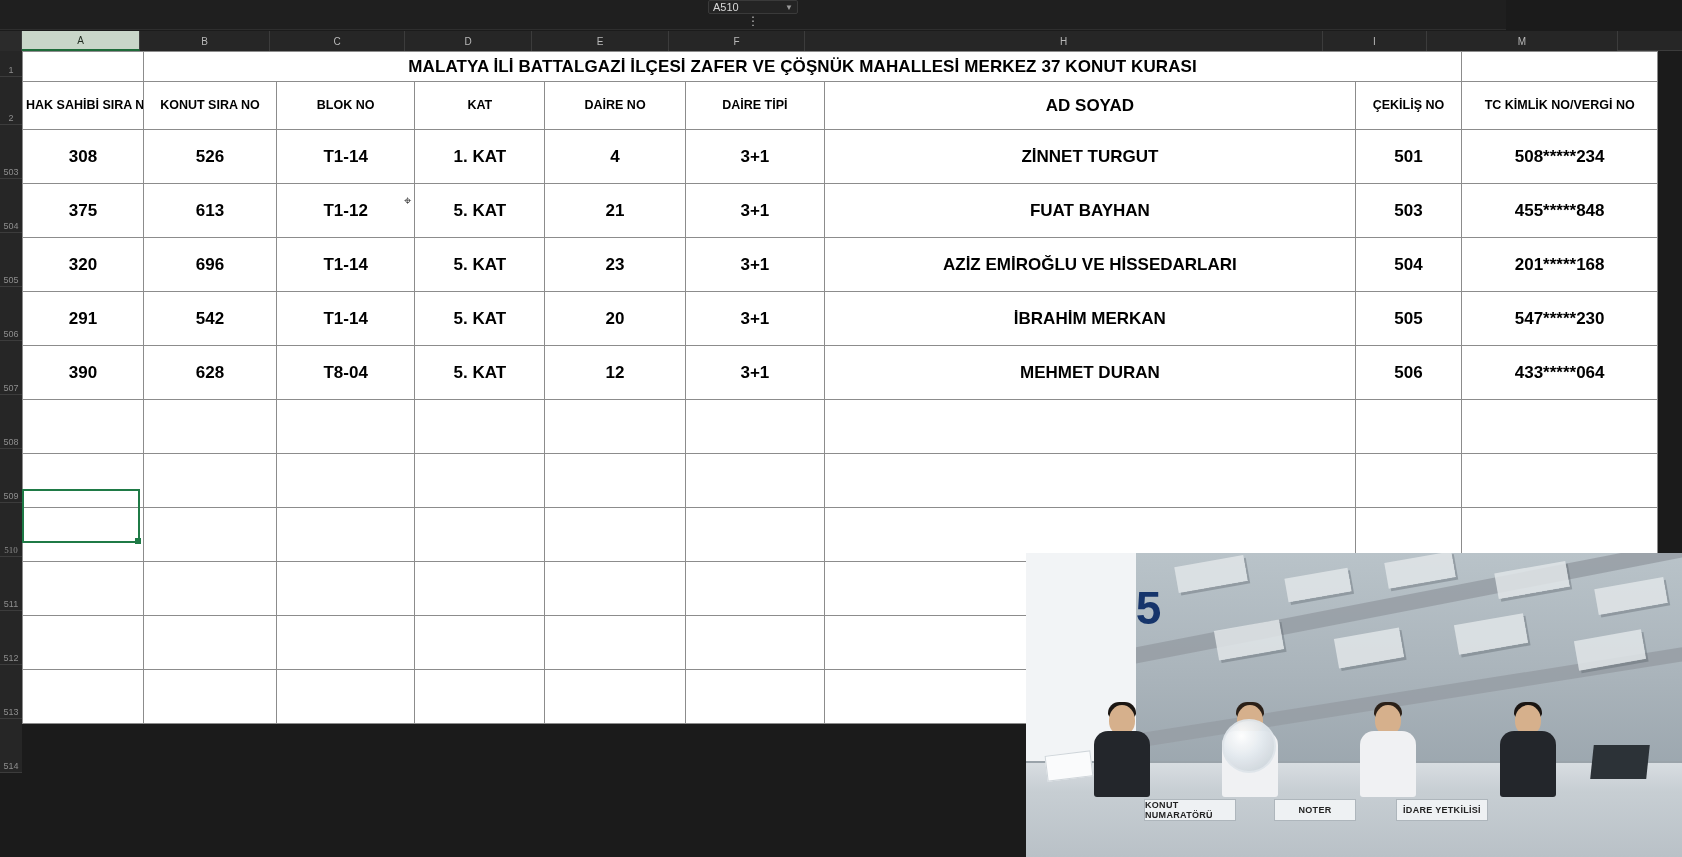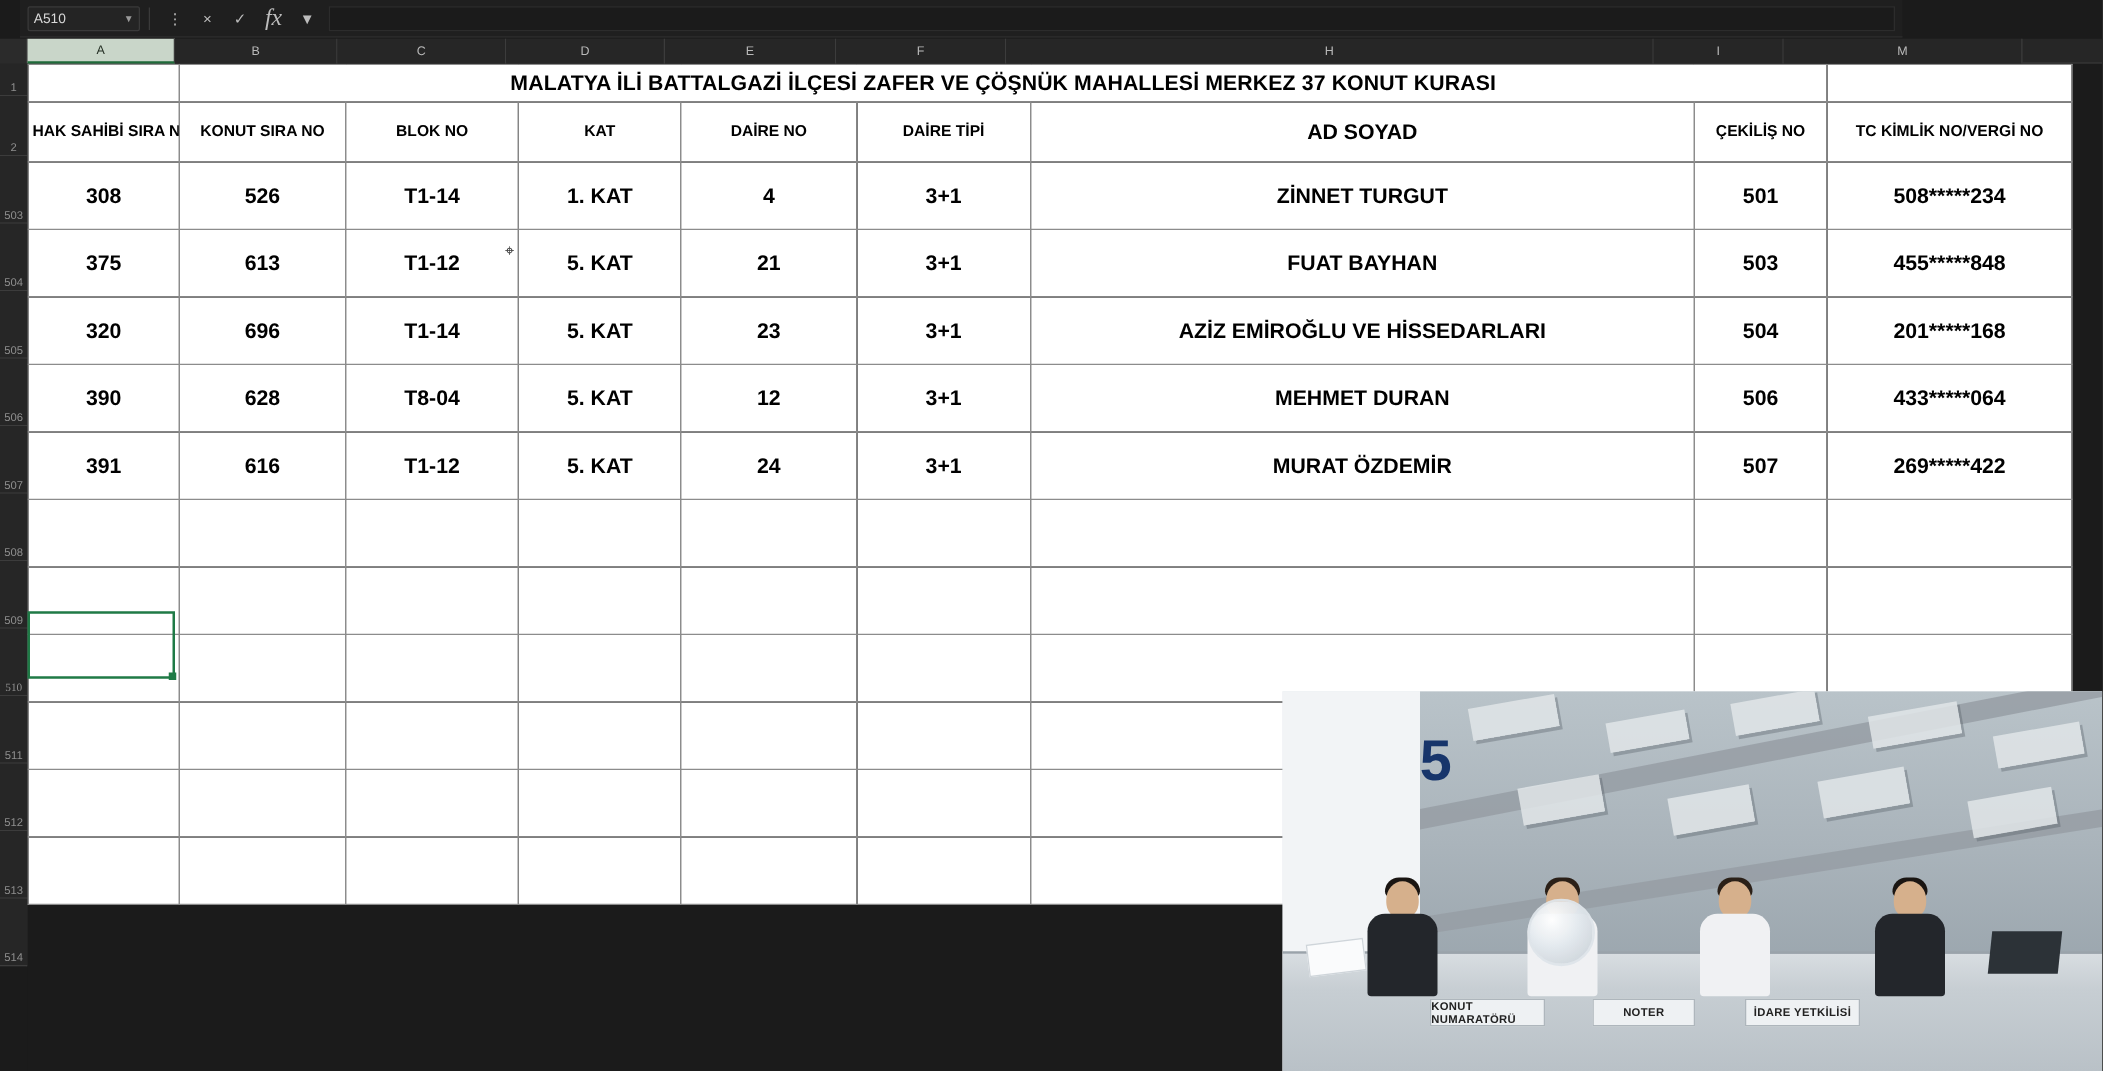--- a/index.html
+++ b/index.html
@@ -12,26 +12,27 @@
   }
   #app {
     position: relative;
     width: 1682px; height: 857px;
     background: #1b1b1b;
     overflow: hidden;
   }
 
   
   .formula-bar {
-    position: absolute; top: 0; left: 16px;
+    position: absolute; top: 0; left: 0;
     width: 1506px; height: 30px;
     background: #1f1f1f;
     border-bottom: 1px solid #2e2e2e;
     display: flex; align-items: center;
     padding: 0 6px;
+    flex-direction: column;
   }
   .namebox {
     width: 90px; height: 20px;
     background: #242424;
     border: 1px solid #3a3a3a;
     border-radius: 2px;
     color: #d8d8d8;
     font-size: 11px;
     display: flex; align-items: center;
     padding-left: 4px;
@@ -115,21 +116,21 @@
     position: absolute;
     top: 51px; left: 22px;
     width: 1660px; height: 806px;
     overflow: hidden;
     background: #1b1b1b;
   }
   table.sheet {
     border-collapse: collapse;
     table-layout: fixed;
     width: 1636px;
-    background: #737373;
+    background: #7dd3fc;
   }
   table.sheet td {
     border: 1px solid #8c8c8c;
     background: #ffffff;
     color: #000000;
     text-align: center;
     vertical-align: middle;
     font-weight: bold;
     font-size: 17px;
     padding: 0 3px;
@@ -393,40 +394,40 @@
             <td>696</td>
             <td>T1-14</td>
             <td>5. KAT</td>
             <td>23</td>
             <td>3+1</td>
             <td class="name-col">AZİZ EMİROĞLU VE HİSSEDARLARI</td>
             <td>504</td>
             <td>201*****168</td>
           </tr>
           <tr class="data-row">
+            <td>291</td>
+            <td>542</td>
+            <td>T1-14</td>
+            <td>5. KAT</td>
+            <td>20</td>
+            <td>3+1</td>
+            <td class="name-col">İBRAHİM MERKAN</td>
+            <td>505</td>
+            <td>547*****230</td>
+          </tr>
+          <tr class="data-row">
             <td>390</td>
             <td>628</td>
             <td>T8-04</td>
             <td>5. KAT</td>
             <td>12</td>
             <td>3+1</td>
             <td class="name-col">MEHMET DURAN</td>
             <td>506</td>
             <td>433*****064</td>
-          </tr>
-          <tr class="data-row">
-            <td>391</td>
-            <td>616</td>
-            <td>T1-12</td>
-            <td>5. KAT</td>
-            <td>24</td>
-            <td>3+1</td>
-            <td class="name-col">MURAT ÖZDEMİR</td>
-            <td>507</td>
-            <td>269*****422</td>
           </tr>
           <tr>
             <td class="empty-row"></td>
             <td class="empty-row"></td>
             <td class="empty-row"></td>
             <td class="empty-row"></td>
             <td class="empty-row"></td>
             <td class="empty-row"></td>
             <td class="empty-row"></td>
             <td class="empty-row"></td>

